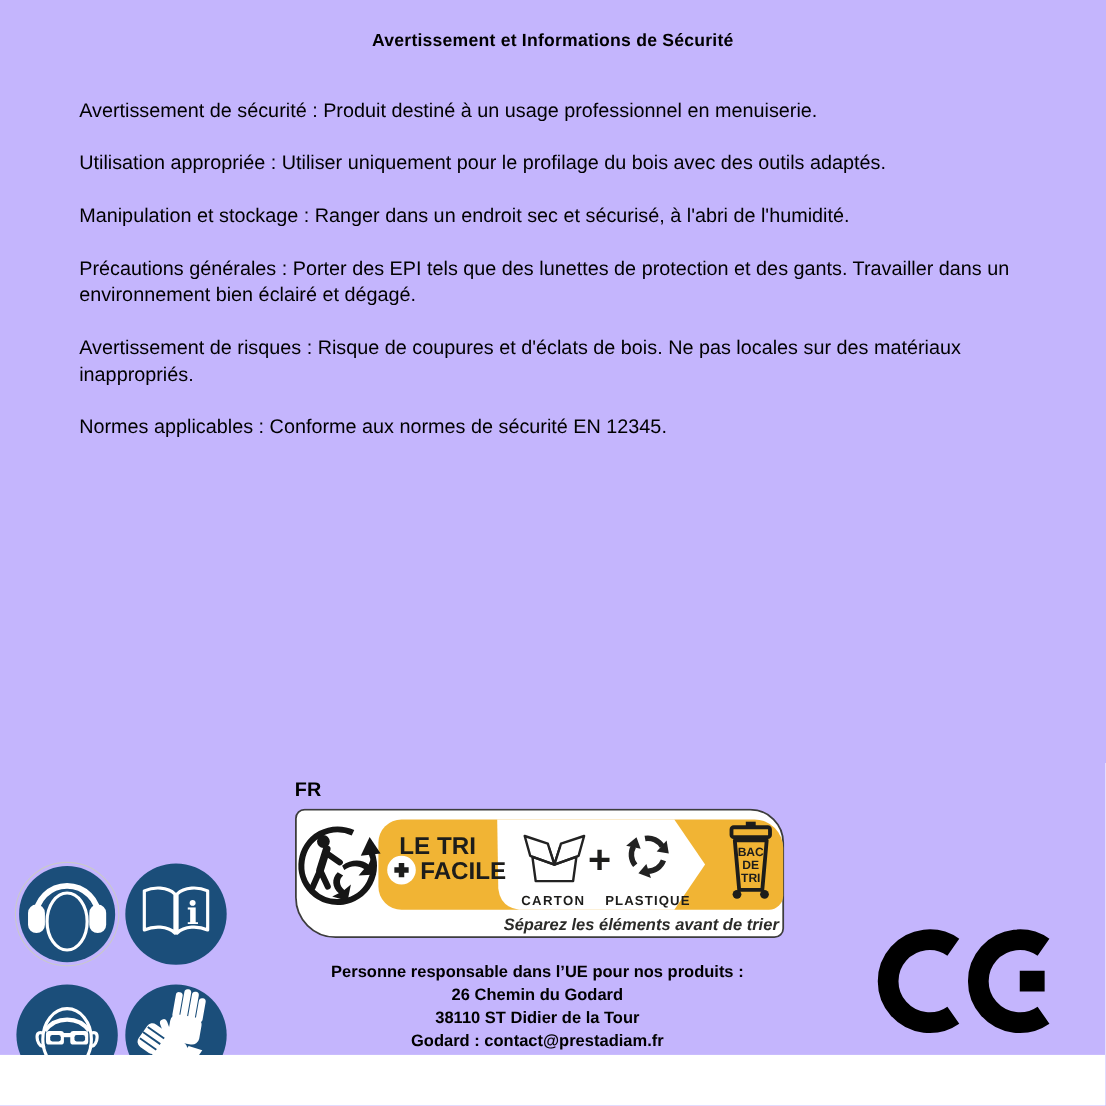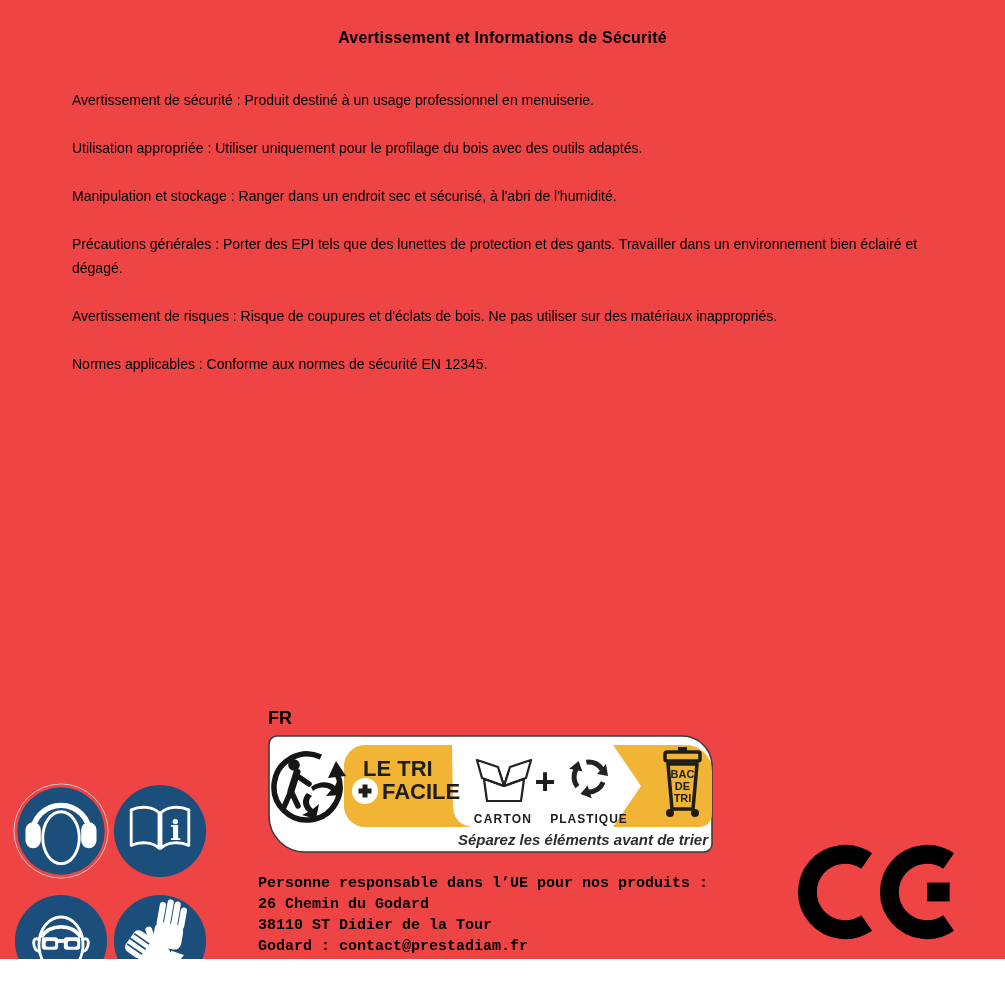--- a/index.html
+++ b/index.html
@@ -1,59 +1,59 @@
 <!DOCTYPE html>
 <html><head>
 <meta charset="utf-8">
 <style>
   * { margin:0; padding:0; box-sizing:border-box; }
   html,body { background:#ffffff; }
   .page {
-    position:relative; width:1005px; height:959px; background:#ef4444;
+    position:relative; width:1005px; height:959px; background:#c4b5fd;
     font-family:"Liberation Sans", sans-serif; color:#000; overflow:hidden;
   }
   .doc-title {
     padding-top:29px; text-align:center; font-size:16px; font-weight:bold;
     letter-spacing:0.2px;
   }
   .content {
-    margin:41px 0 0 72px; width:874px; font-size:14px; line-height:24px;
+    margin:41px 0 0 72px; width:874px; font-size:18px; line-height:24px;
   }
   .content p { margin-bottom:24px; }
   
   .ppe-grid {
     position:absolute; left:13px; top:783px;
     display:grid; grid-template-columns:96px 96px; grid-template-rows:96px 96px;
     column-gap:3px; row-gap:14px;
   }
   .ppe-grid svg { display:block; }
   .fr-tag {
     position:absolute; left:268px; top:708px; font-size:18px; font-weight:bold;
   }
   .infotri { position:absolute; left:262px; top:735px; }
   .resp-block {
-    position:absolute; left:258px; top:873px; width:505px;
-    text-align:left; font-size:15px; font-weight:bold; line-height:21px;font-family:Liberation Mono, monospace;
+    position:absolute; left:236px; top:873px; width:505px;
+    text-align:center; font-size:15px; font-weight:bold; line-height:21px;
   }
   .ce-mark { position:absolute; left:797px; top:843px; }
   .lbl-head { font-weight:800; }
 </style>
 </head>
 <body>
 
 <div class="page">
 
   <div class="doc-title">Avertissement et Informations de Sécurité</div>
 
   <div class="content">
     <p>Avertissement de sécurité : Produit destiné à un usage professionnel en menuiserie.</p>
     <p>Utilisation appropriée : Utiliser uniquement pour le profilage du bois avec des outils adaptés.</p>
     <p>Manipulation et stockage : Ranger dans un endroit sec et sécurisé, à l'abri de l'humidité.</p>
     <p>Précautions générales : Porter des EPI tels que des lunettes de protection et des gants. Travailler dans un environnement bien éclairé et dégagé.</p>
-    <p>Avertissement de risques : Risque de coupures et d'éclats de bois. Ne pas utiliser sur des matériaux inappropriés.</p>
+    <p>Avertissement de risques : Risque de coupures et d'éclats de bois. Ne pas locales sur des matériaux inappropriés.</p>
     <p>Normes applicables : Conforme aux normes de sécurité EN 12345.</p>
   </div>
 
   <div class="ppe-grid">
 
     <svg width="96" height="96" viewBox="0 0 100 100">
       <circle cx="50" cy="50" r="49" fill="none" stroke="#c9c9c9" stroke-width="1"></circle>
       <circle cx="50" cy="50" r="45.5" fill="#1b4e7a"></circle>
       <path d="M 21,53 A 29,29 0 0 1 79,53" stroke="#fff" stroke-width="7" fill="none"></path>
       <path d="M 24,53 A 26,26 0 0 1 76,53" stroke="#1b4e7a" stroke-width="2" fill="none"></path>

